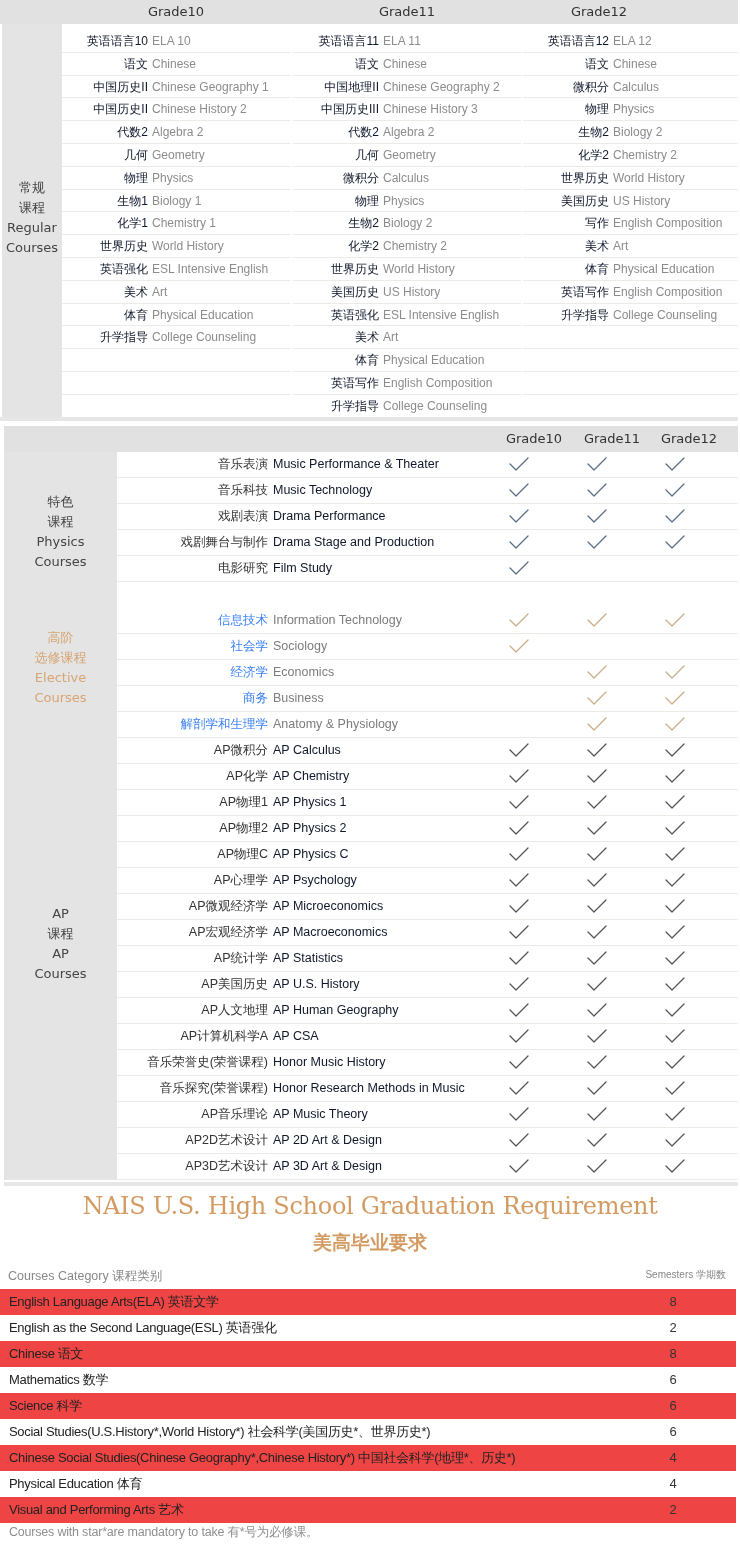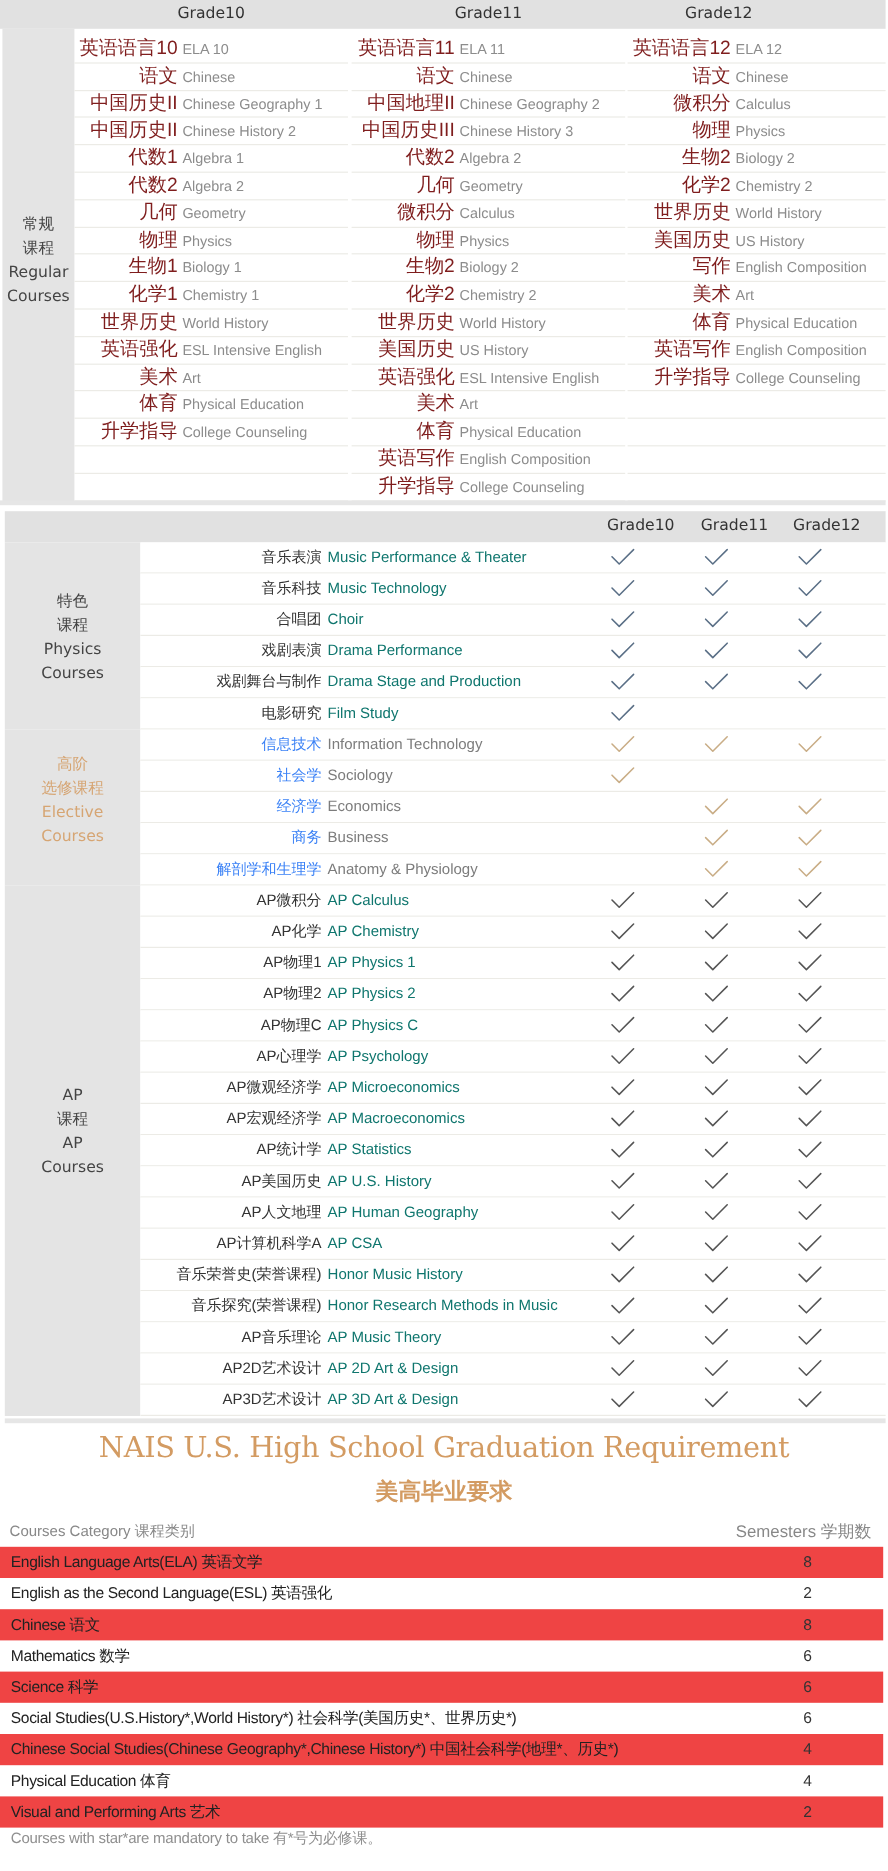--- a/index.html
+++ b/index.html
@@ -7,47 +7,47 @@
   body { font-family: "Liberation Sans", "DejaVu Sans", sans-serif; color: #333; position: relative; height: 1559px; overflow: hidden; }
 
   
   .t1 { position: absolute; left: 0; top: 0; width: 740px; height: 420px; background: #ffffff; }
   .t1-head { position: absolute; left: 0; top: 0; width: 738px; height: 24px; background: #e1e1e1; }
   .t1-head .gh { position: absolute; top: 0; height: 24px; line-height: 24px; font-size: 13px; color: #333; text-align: center; font-family: "DejaVu Sans", sans-serif; }
   .t1-side { position: absolute; left: 2px; top: 24px; width: 60px; height: 394px; background: #e4e4e4; padding-left: 16px; }
   .side-label { position: absolute; left: 0; width: 100%; text-align: center; font-size: 13px; line-height: 20px; color: #444; font-family: "DejaVu Sans", sans-serif; }
   .t1-col { position: absolute; top: 30px; }
   .t1-row { position: relative; height: 22.8px; border-bottom: 1.5px solid #ecebe6; }
-  .t1-row .zh { position: absolute; right: calc(100% - 86px); top: 0; line-height: 22px; font-size: 16px; color: #7f1d1d; white-space: nowrap; text-align: center; }
+  .t1-row .zh { position: absolute; right: calc(100% - 86px); top: 0; line-height: 22px; font-size: 12px; color: #0f172a; white-space: nowrap; text-align: center; }
   .t1-row .en { position: absolute; left: 90px; top: 0; line-height: 22px; font-size: 12px; color: #8c8c8c; white-space: nowrap; }
   .t1-bottom { position: absolute; left: 0; top: 417px; width: 738px; height: 4px; background: #e6e6e6; }
 
   
   .t2 { position: absolute; left: 0; top: 426px; width: 740px; height: 760px; }
   .t2-head { position: absolute; left: 4px; top: 0; width: 734px; height: 26px; background: #e1e1e1; }
   .t2-head .gh { position: absolute; top: 0; height: 26px; line-height: 26px; font-size: 13px; color: #333; text-align: center; font-family: "DejaVu Sans", sans-serif; width: 70px; }
   .grp { position: absolute; left: 4px; width: 734px; }
   .grp-side { position: absolute; left: 0; top: 0; width: 113px; height: 100%; background: #e4e4e4; }
   .grp-rows { position: absolute; left: 113px; top: 0; right: 0; }
   .t2-row { position: relative; height: 26px; border-bottom: 1.5px solid #ecebe6; background: #fff; }
   .t2-row .zh { position: absolute; right: 470px; top: 0; line-height: 24px; font-size: 12.5px; color: #333; white-space: nowrap; text-align: right; }
-  .t2-row .en { position: absolute; left: 156px; top: 0; line-height: 24px; font-size: 12.5px; color: #0f766e; white-space: nowrap; }
+  .t2-row .en { position: absolute; left: 156px; top: 0; line-height: 24px; font-size: 12.5px; color: #0f172a; white-space: nowrap; }
   .elective .t2-row .zh { color: #3b82f6; }
   .elective .t2-row .en { color: #7c7c7c; }
   .elective .side-label { color: #d6a573; }
   .chk { position: absolute; top: 3px; width: 22px; height: 18px; }
   .chk svg { width: 22px; height: 18px; }
   .t2-bottom { position: absolute; left: 4px; top: 756px; width: 734px; height: 4px; background: #e6e6e6; }
 
   
   .grad-title { position: absolute; left: 0; top: 1192px; width: 740px; text-align: center; font-family: "DejaVu Serif", "Liberation Serif", serif; font-size: 24px; color: #d39b62; letter-spacing: -0.3px; }
   .grad-subtitle { position: absolute; left: 0; top: 1230px; width: 740px; text-align: center; font-size: 19px; color: #d39b62; font-weight: bold; }
   .grad-head { position: absolute; left: 0; top: 1264px; width: 740px; height: 24px; padding-left: 44px; }
   .grad-head .c1 { position: absolute; left: 8px; top: 4px; font-size: 12.5px; color: #888; }
-  .grad-head .c2 { position: absolute; right: 14px; top: 4px; font-size: 14px; color: #888; }
+  .grad-head .c2 { position: absolute; right: 14px; top: 4px; font-size: 10px; color: #888; }
   .grad-table { position: absolute; left: 0; top: 1289px; width: 740px; }
   .grad-row { position: relative; height: 26px; width: 736px; }
   .grad-row.alt { background: #ef4444; }
   .grad-row .cat { position: absolute; left: 9px; top: 0; line-height: 26px; font-size: 13px; color: #222; white-space: nowrap; letter-spacing: -0.3px; }
   .grad-row .sem { position: absolute; left: 666px; width: 14px; text-align: center; top: 0; line-height: 26px; font-size: 13px; color: #333; }
   .grad-note { position: absolute; left: 9px; top: 1524px; font-size: 12.5px; color: #8f8f8f; letter-spacing: -0.2px; }
 </style>
 </head>
 <body>
 
@@ -74,24 +74,20 @@
       </div>
       <div class="t1-row">
         <span class="zh">中国历史II</span>
         <span class="en">Chinese Geography 1</span>
       </div>
       <div class="t1-row">
         <span class="zh">中国历史II</span>
         <span class="en">Chinese History 2</span>
       </div>
       <div class="t1-row">
-        <span class="zh">代数1</span>
-        <span class="en">Algebra 1</span>
-      </div>
-      <div class="t1-row">
         <span class="zh">代数2</span>
         <span class="en">Algebra 2</span>
       </div>
       <div class="t1-row">
         <span class="zh">几何</span>
         <span class="en">Geometry</span>
       </div>
       <div class="t1-row">
         <span class="zh">物理</span>
         <span class="en">Physics</span>
@@ -311,33 +307,20 @@
                 <polyline points="2,9 8,15 20,3" fill="none" stroke="#5a6f86" stroke-width="1.3" stroke-linecap="round" stroke-linejoin="round"></polyline>
               </svg></span>
             <span class="chk" style="left: 469px;"><svg viewBox="0 0 22 18">
                 <polyline points="2,9 8,15 20,3" fill="none" stroke="#5a6f86" stroke-width="1.3" stroke-linecap="round" stroke-linejoin="round"></polyline>
               </svg></span>
             <span class="chk" style="left: 547px;"><svg viewBox="0 0 22 18">
                 <polyline points="2,9 8,15 20,3" fill="none" stroke="#5a6f86" stroke-width="1.3" stroke-linecap="round" stroke-linejoin="round"></polyline>
               </svg></span>
           </div>
           <div class="t2-row">
-            <span class="zh">合唱团</span>
-            <span class="en">Choir</span>
-            <span class="chk" style="left: 391px;"><svg viewBox="0 0 22 18">
-                <polyline points="2,9 8,15 20,3" fill="none" stroke="#5a6f86" stroke-width="1.3" stroke-linecap="round" stroke-linejoin="round"></polyline>
-              </svg></span>
-            <span class="chk" style="left: 469px;"><svg viewBox="0 0 22 18">
-                <polyline points="2,9 8,15 20,3" fill="none" stroke="#5a6f86" stroke-width="1.3" stroke-linecap="round" stroke-linejoin="round"></polyline>
-              </svg></span>
-            <span class="chk" style="left: 547px;"><svg viewBox="0 0 22 18">
-                <polyline points="2,9 8,15 20,3" fill="none" stroke="#5a6f86" stroke-width="1.3" stroke-linecap="round" stroke-linejoin="round"></polyline>
-              </svg></span>
-          </div>
-          <div class="t2-row">
             <span class="zh">戏剧表演</span>
             <span class="en">Drama Performance</span>
             <span class="chk" style="left: 391px;"><svg viewBox="0 0 22 18">
                 <polyline points="2,9 8,15 20,3" fill="none" stroke="#5a6f86" stroke-width="1.3" stroke-linecap="round" stroke-linejoin="round"></polyline>
               </svg></span>
             <span class="chk" style="left: 469px;"><svg viewBox="0 0 22 18">
                 <polyline points="2,9 8,15 20,3" fill="none" stroke="#5a6f86" stroke-width="1.3" stroke-linecap="round" stroke-linejoin="round"></polyline>
               </svg></span>
             <span class="chk" style="left: 547px;"><svg viewBox="0 0 22 18">
                 <polyline points="2,9 8,15 20,3" fill="none" stroke="#5a6f86" stroke-width="1.3" stroke-linecap="round" stroke-linejoin="round"></polyline>

